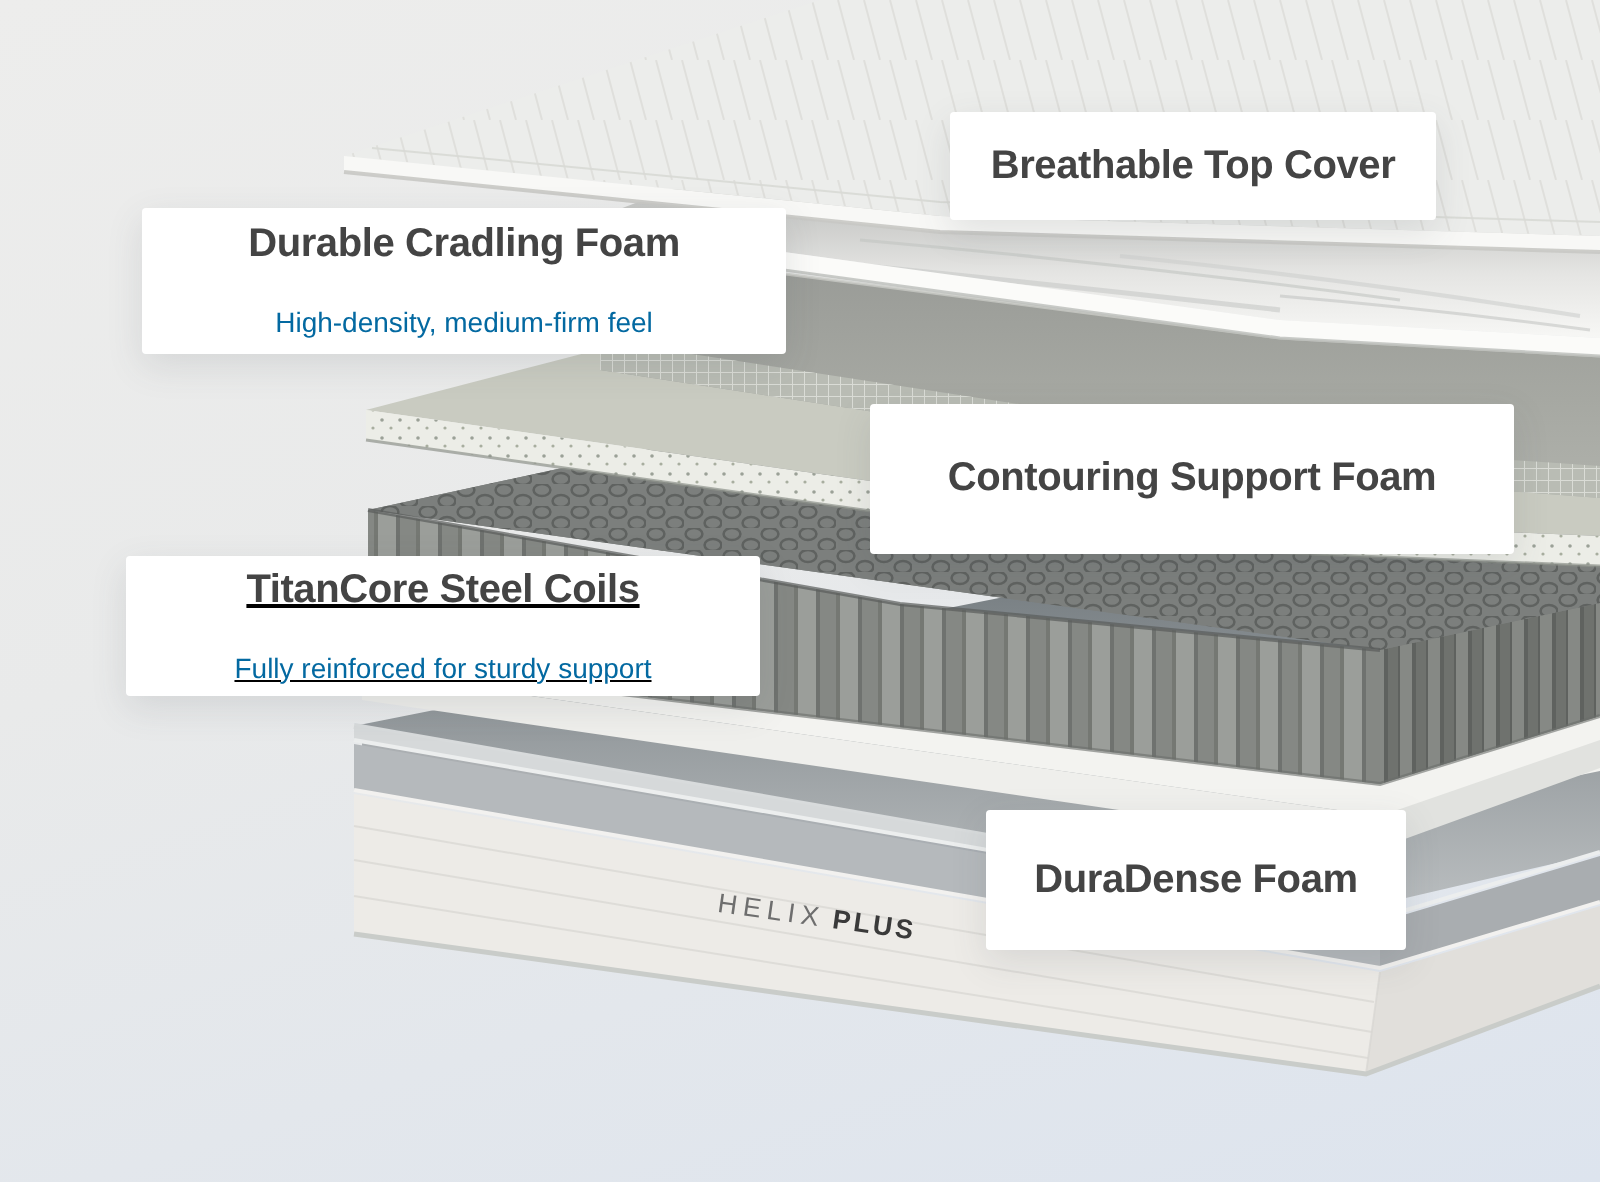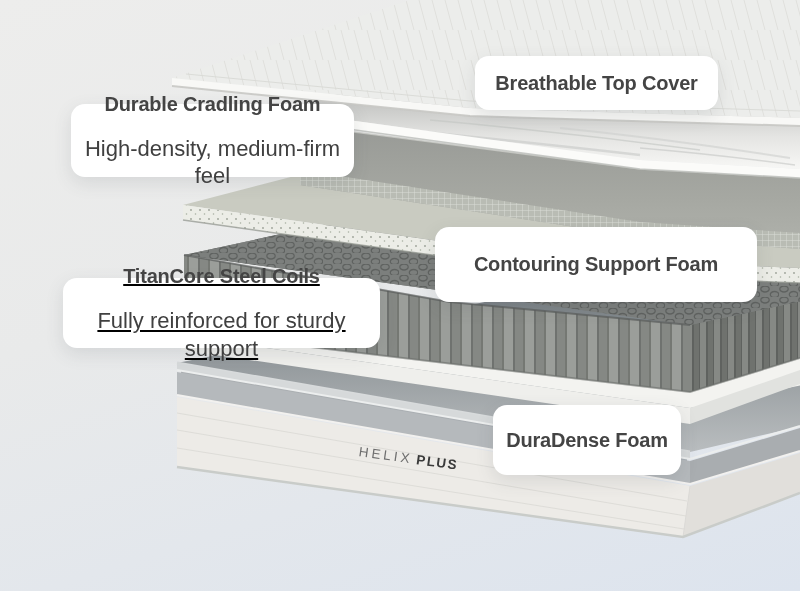--- a/index.html
+++ b/index.html
@@ -3,27 +3,27 @@
 <meta charset="utf-8">
 <style>
   html,body{margin:0;padding:0;}
   body{font-family:"Liberation Sans", sans-serif; background:#ffffff;}
   .stage{
     position:relative; width:800px; height:591px; overflow:hidden; margin:0 auto;
     background:linear-gradient(162deg,#ededec 0%, #e9eaea 42%, #dde4ee 100%);
   }
   .stage svg{position:absolute; left:0; top:0;}
   .callout{
-    position:absolute; background:#ffffff; border-radius:14px;
+    position:absolute; background:#ffffff; border-radius:2px;
     box-shadow:0 6px 18px rgba(70,76,88,0.13);
     display:flex; flex-direction:column; align-items:center; justify-content:center;
     text-align:center; z-index:5; padding:2px 6px; box-sizing:border-box;
   }
   .callout .t{font-size:20px; font-weight:bold; color:#444444; line-height:1.25; letter-spacing:-0.2px;}
-  .callout .s{font-size:22px; color:#404040; line-height:1.25; margin-top:18px;}
+  .callout .s{font-size:14px; color:#0369a1; line-height:1.25; margin-top:18px;}
   .callout .s:empty{display:none;}
   .brand-logo{
     position:absolute; left:360px; top:444px; z-index:4;
     transform:rotate(8deg); transform-origin:left top;
     font-size:13.5px; white-space:nowrap; user-select:none;
   }
   .brand-logo .helix{color:#6e6e6e; letter-spacing:3px; font-weight:400;}
   .brand-logo .plus{color:#3a3a3a; letter-spacing:1.5px; font-weight:bold; margin-left:4px;}
 </style>
 </head>
@@ -152,31 +152,31 @@
 
   <div class="brand-logo">
     <span class="helix">HELIX</span><span class="plus">PLUS</span>
   </div>
 
   <div class="callout" style="left:475px; top:56px; width:243px; height:54px;">
     <span class="t">Breathable Top Cover</span>
 
   </div>
 
-  <div class="callout" style="left:71px; top:104px; width:283px; height:73px;">
+  <div class="callout" style="left:71px; top:104px; width:322px; height:73px;">
     <span class="t">Durable Cradling Foam</span>
     <span class="s">High-density, medium-firm feel</span>
   </div>
 
-  <div class="callout" style="left:435px; top:227px; width:322px; height:75px;">
+  <div class="callout" style="left:435px; top:202px; width:322px; height:75px;">
     <span class="t">Contouring Support Foam</span>
   </div>
 
   <div class="callout" style="left:63px; top:278px; width:317px; height:70px;text-decoration:underline;">
     <span class="t">TitanCore Steel Coils</span>
     <span class="s">Fully reinforced for sturdy support</span>
   </div>
 
-  <div class="callout" style="left:493px; top:405px; width:188px; height:70px;">
+  <div class="callout" style="left:493px; top:405px; width:210px; height:70px;">
     <span class="t">DuraDense Foam</span>
   </div>
 
 </div>
 
 </body></html>

